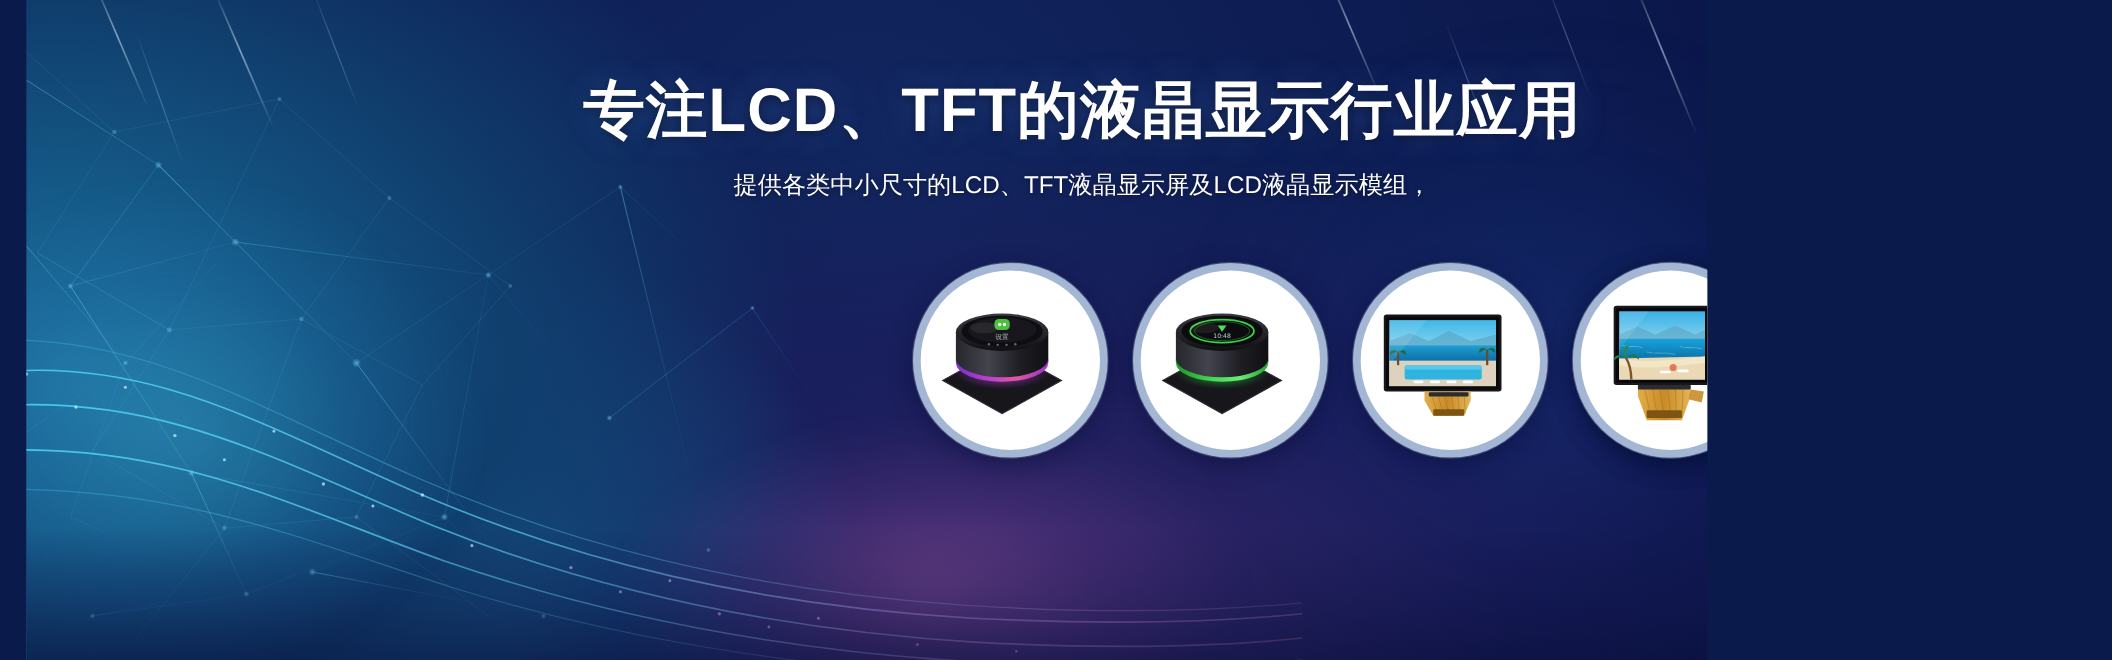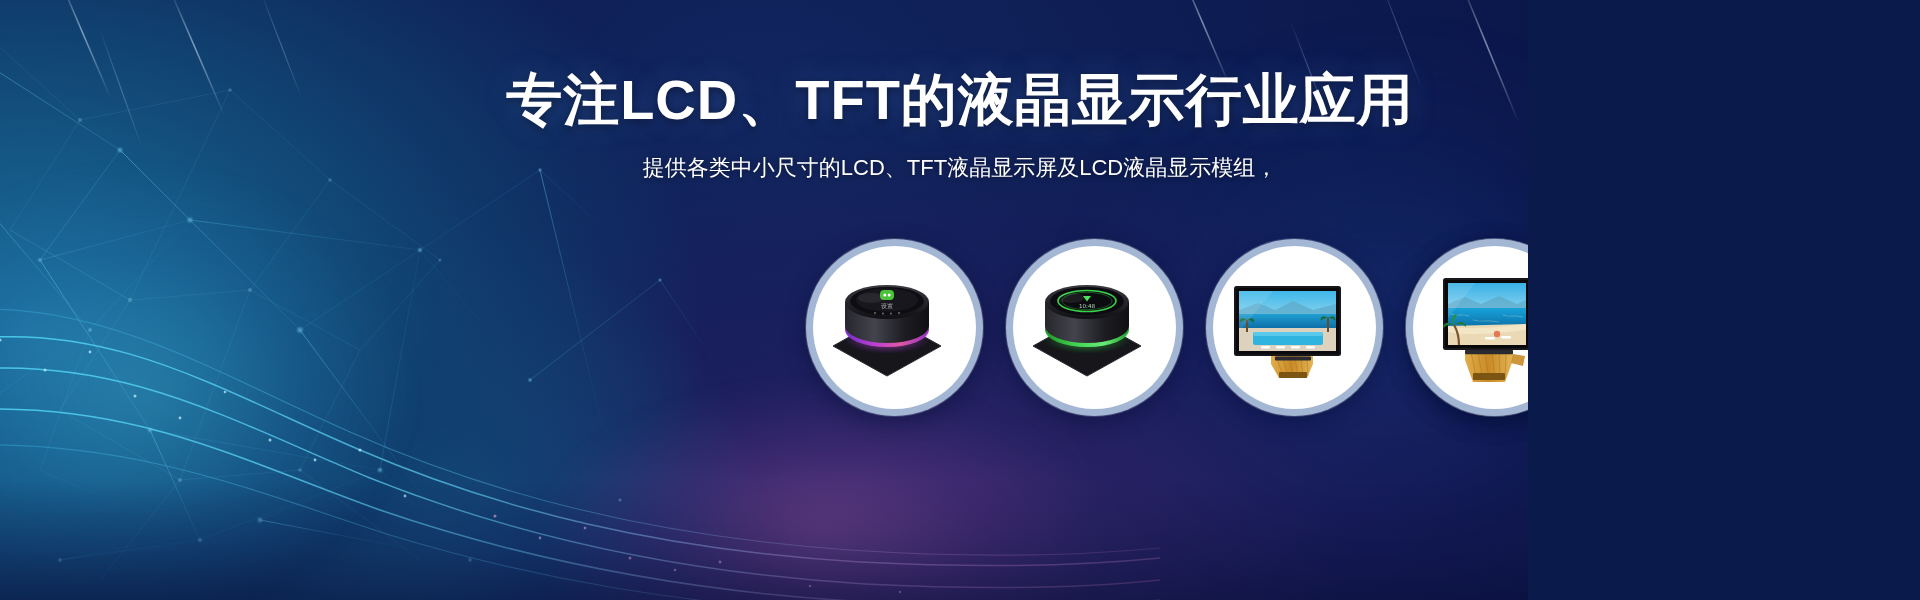--- a/index.html
+++ b/index.html
@@ -9,20 +9,21 @@
     background:#0a1a4a;
   }
   .banner{
     position:relative;width:1528px;height:600px;overflow:hidden;
     background:
       radial-gradient(ellipse 900px 700px at 2% 55%, #1d6f9e 0%, #155a88 22%, #103f6e 45%, rgba(13,40,95,0) 75%),
       radial-gradient(ellipse 700px 500px at 18% 88%, #2a8fb8 0%, rgba(24,96,150,0.55) 35%, rgba(13,40,95,0) 70%),
       radial-gradient(ellipse 1000px 600px at 62% 95%, #3a2a6e 0%, rgba(40,30,100,0.45) 40%, rgba(12,24,80,0) 72%),
       radial-gradient(ellipse 1200px 900px at 50% 20%, #12265f 0%, #0d1c52 40%, #0a1548 75%),
       linear-gradient(120deg,#0d3f6d 0%,#102a63 28%,#0c1b52 55%,#0b1344 78%,#0d1a4e 100%);
+    margin-left: 24px;
   }
 
   
   .mesh{position:absolute;left:0;top:0;width:760px;height:600px;opacity:.55;}
   .mesh2{position:absolute;left:0;top:0;width:520px;height:600px;opacity:.45;}
 
   
   .streaks{position:absolute;left:0;top:0;width:1920px;height:600px;}
 
   

